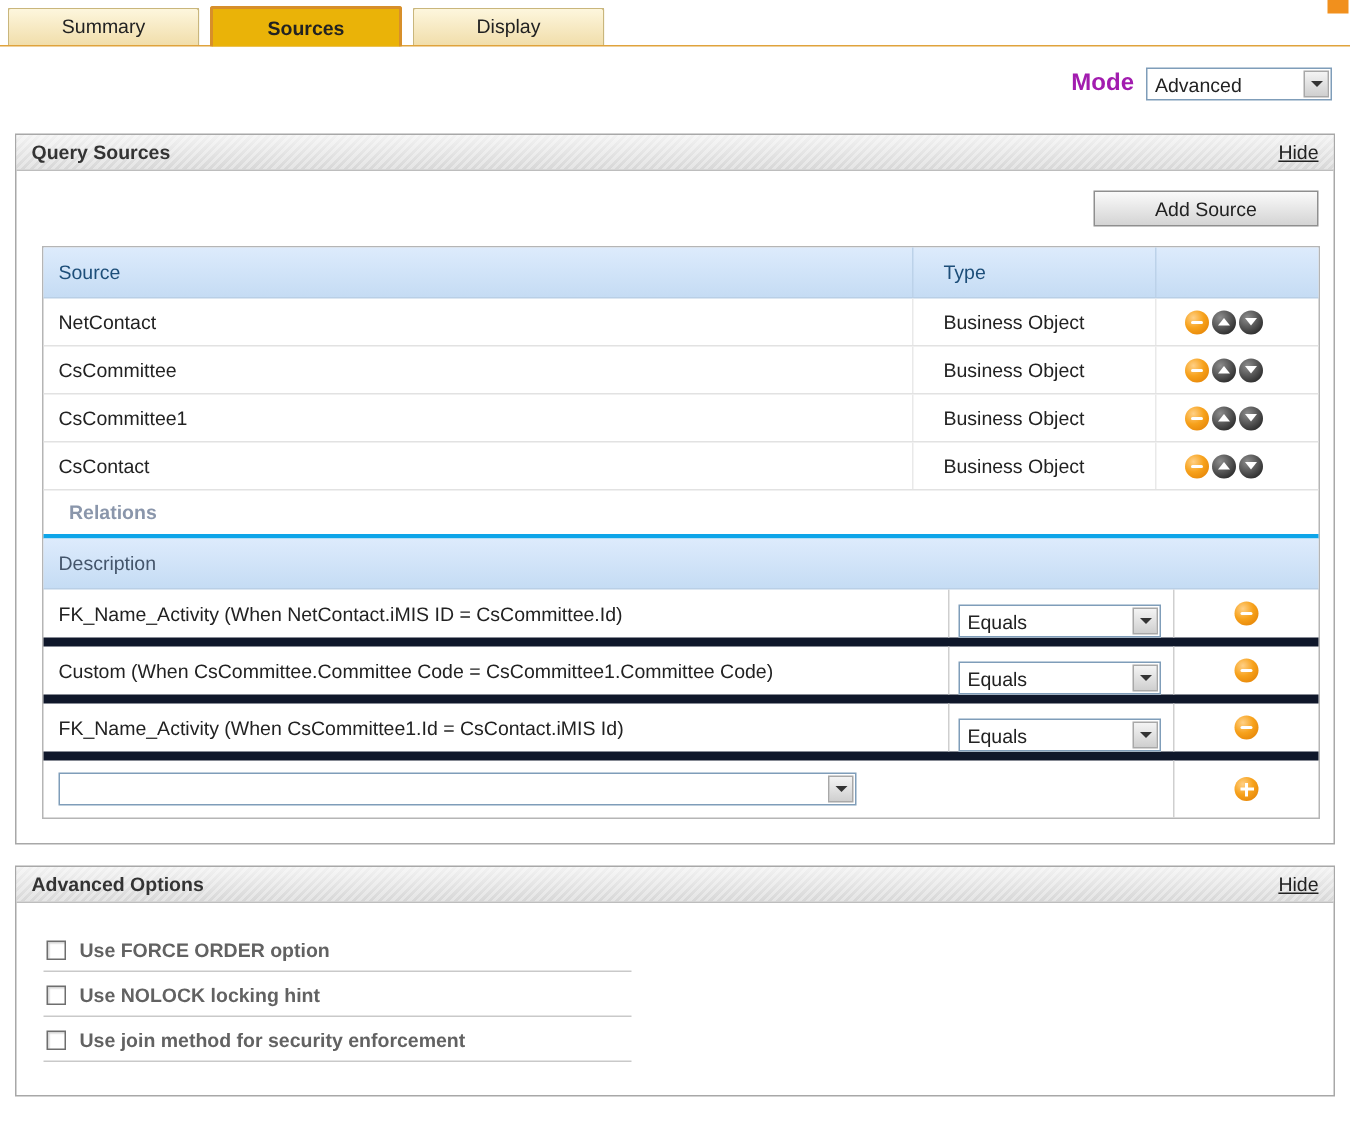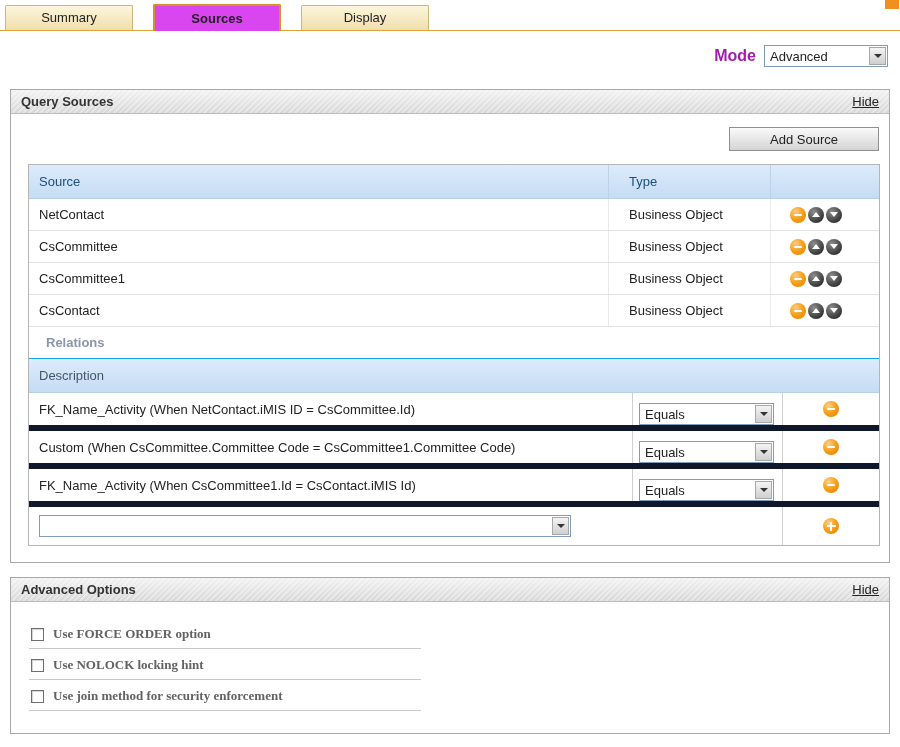--- a/index.html
+++ b/index.html
@@ -9,41 +9,41 @@
     font-size: 13px;
     color: #222;
     background: #fff;
     overflow: hidden;
     position: relative;
   }
 
   
   .tabbar {
     display: flex;
-    gap: 20px;
+    gap: 7px;
     padding: 5px 0 0 5px;
     border-bottom: 1px solid #e0a33c;
     height: 31px;
     align-items: flex-end;
   }
   .tab {
     width: 128px;
     height: 25px;
     line-height: 24px;
     text-align: center;
     background: linear-gradient(#fdf6dd, #f1deab);
     border: 1px solid #c9b67c;
     border-bottom: none;
     border-radius: 2px 2px 0 0;
     cursor: pointer;
     color: #222;
     white-space: nowrap;
   }
   .tab.active {
-    background: #d946ef;
+    background: #eab308;
     border: 2px solid #d78f2a;
     border-bottom: none;
     font-weight: bold;
     height: 27px;
     line-height: 25px;
     margin-bottom: -1px;
   }
   .corner-frag {
     position: absolute;
     top: 0; right: 1px;
@@ -121,21 +121,21 @@
 
   .qs-table { margin-top: 13px; border: 1px solid #b5b5b5; background: #fff; }
   .t-row { display: flex; align-items: stretch; min-height: 32px; border-bottom: 1px solid #e2e2e2; gap: 12px; }
   .col-source { flex: 1; padding: 0 10px; border-right: 1px solid #e9e9e9; display: flex; align-items: center; }
   .col-type   { width: 150px; padding: 0 8px; border-right: 1px solid #e9e9e9; display: flex; align-items: center; }
   .col-actions{ width: 96px; display: flex; align-items: center; gap: 2px; padding-left: 7px; }
   .t-head { background: linear-gradient(#ddebfc, #c5dcf4); min-height: 34px; border-bottom: 1px solid #b9cfe6; }
   .t-head .hcell { color: #1d4e79; }
   .t-head .col-source, .t-head .col-type { border-right-color: #bcd2e9; }
 
-  .relations-row { min-height: 32px; display: flex; align-items: center; padding-left: 17px; border-bottom: 1px solid #0ea5e9; }
+  .relations-row { min-height: 32px; display: flex; align-items: center; padding-left: 17px; border-bottom: 3px solid #0ea5e9; }
   .relations-label { font-weight: bold; color: #8a96ab; }
 
   .desc-row {
     min-height: 34px;
     display: flex; align-items: center;
     padding-left: 10px;
     background: linear-gradient(#ddebfc, #c5dcf4);
     border-bottom: 1px solid #b9cfe6;
     color: #44556b;
   }
@@ -168,21 +168,20 @@
 
   
   .adv-body { padding: 16px 18px 22px 18px; }
   .adv-row {
     width: 392px;
     display: flex;
     align-items: center;
     gap: 9px;
     padding: 8px 0 6px 2px;
     border-bottom: 1px solid #c9c9c9;
-    font-family: Liberation Serif, serif;
   }
   .checkbox {
     width: 13px; height: 13px;
     background: #fff;
     border: 1px solid #6e6e6e;
     box-shadow: inset 1px 1px 1px rgba(0,0,0,0.18);
     flex: none;
     cursor: pointer;
   }
   .adv-label { font-weight: bold; color: #626262; }

